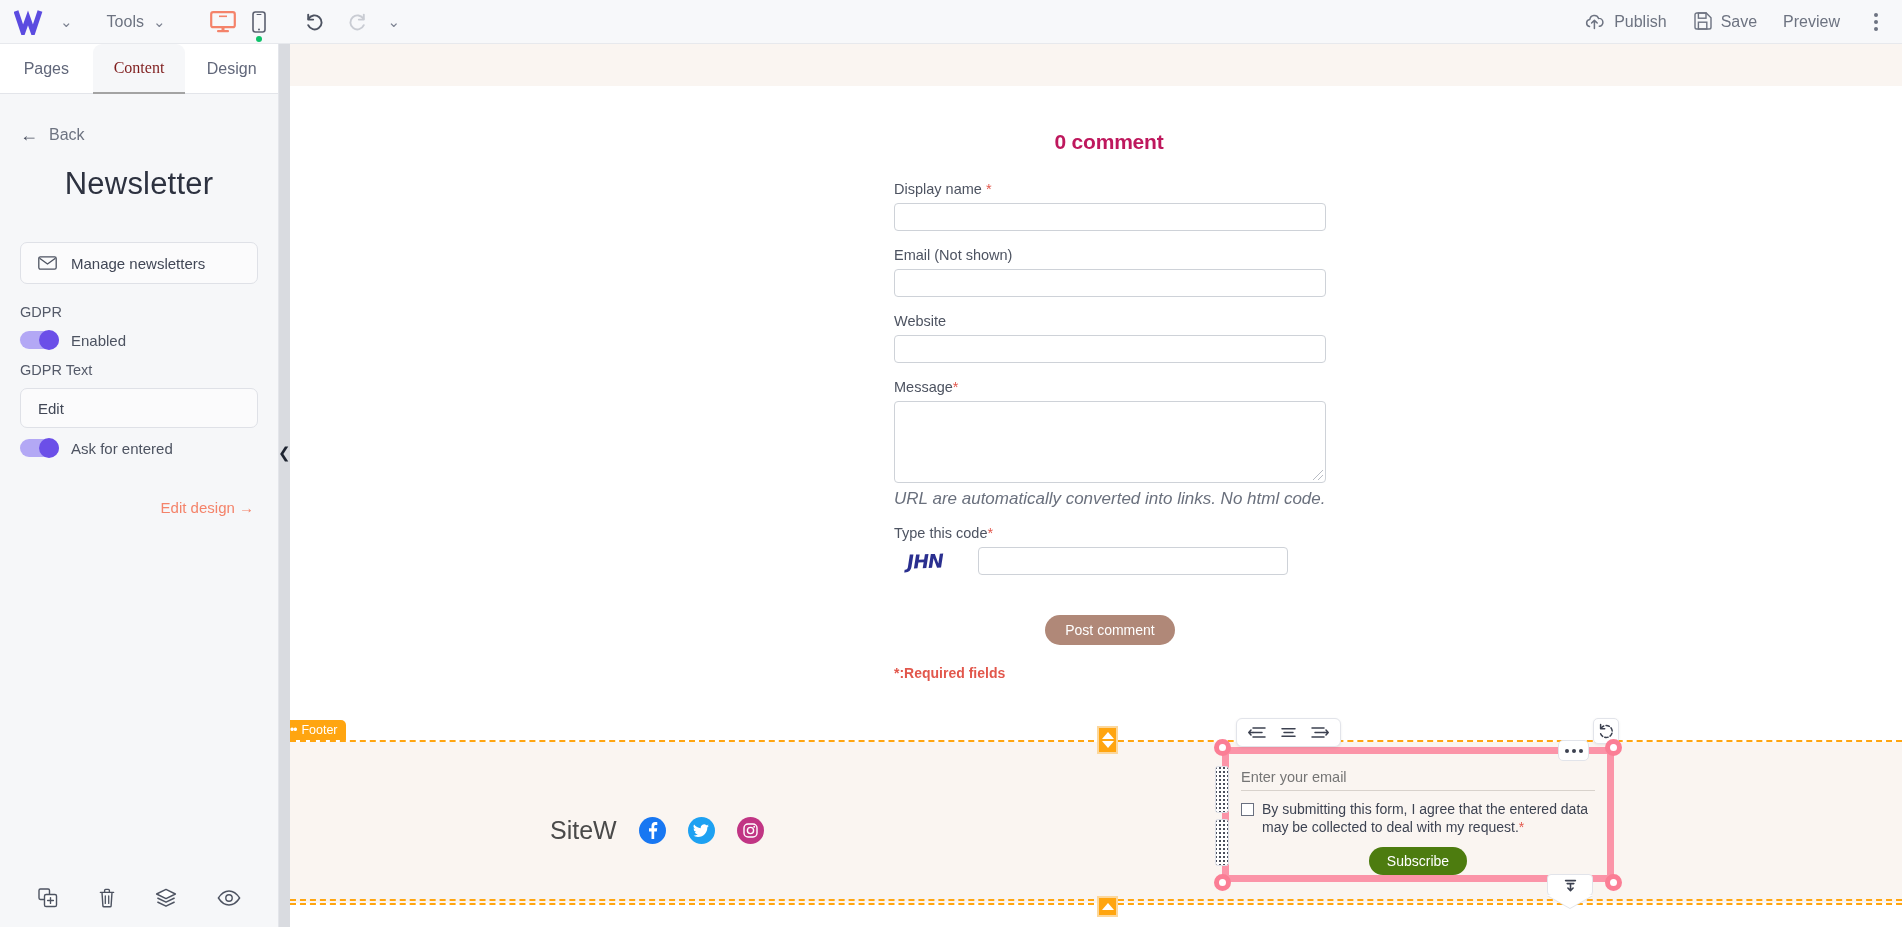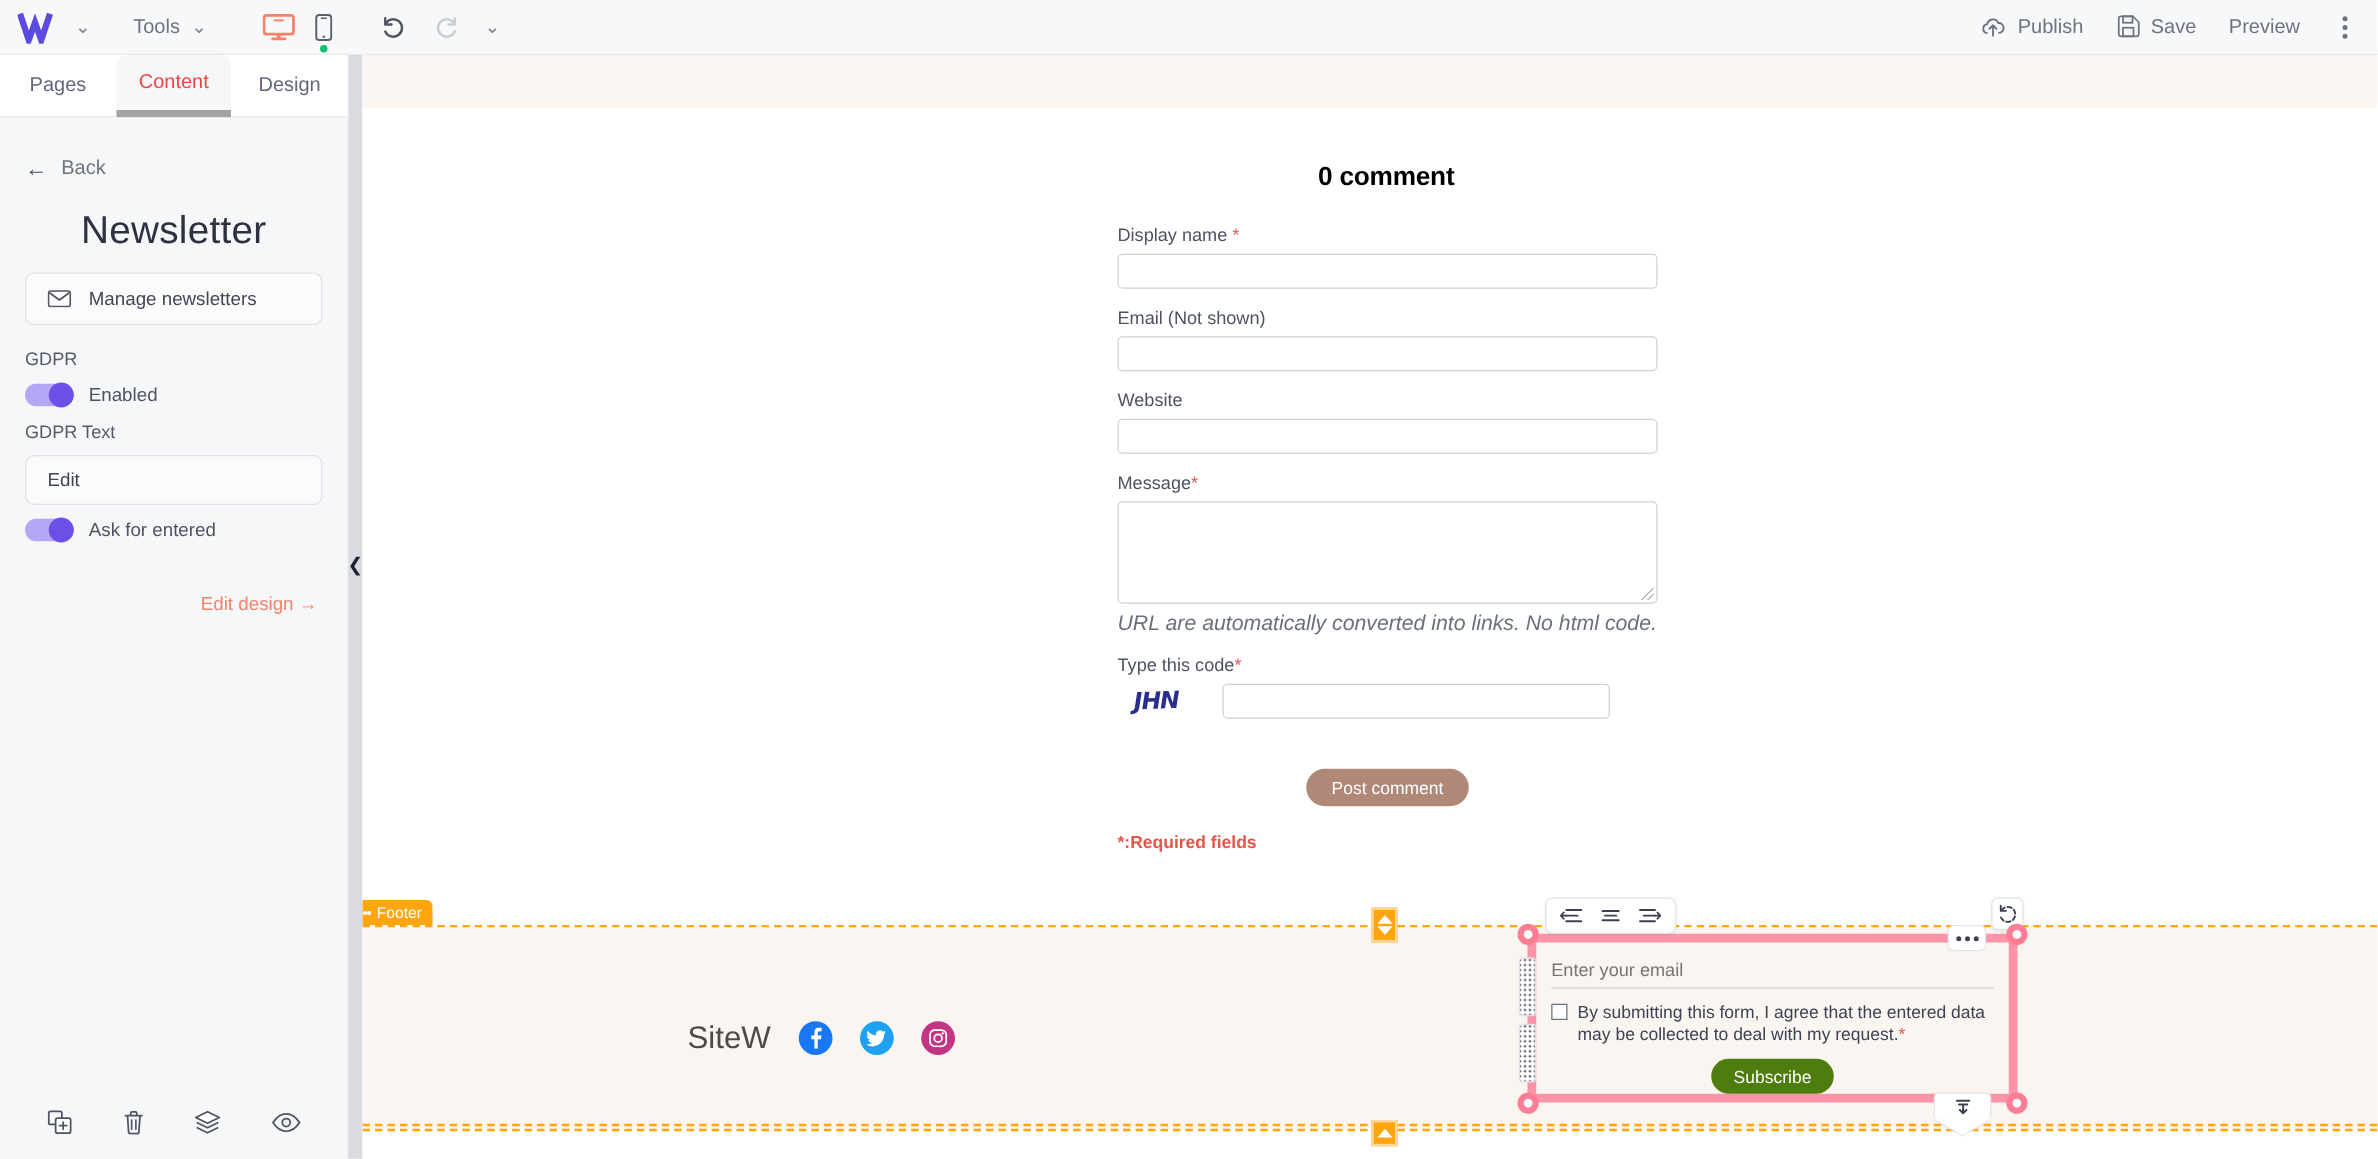--- a/index.html
+++ b/index.html
@@ -50,37 +50,37 @@
     position: absolute; top: 44px; left: 0; width: 279px; height: 883px;
     background: #f6f7f9; border-right: 1px solid #e3e5ea;
   }
   #tabs { display: flex; height: 50px; background: #ffffff; }
   .tab {
     flex: 1; display: flex; align-items: center; justify-content: center;
     font-size: 16px; color: #61677a; cursor: pointer;
     border-bottom: 1px solid #e3e5ea; background: #ffffff;
   }
   .tab.active {
-    color: #ef4444; background: #f6f7f9;
-    border-bottom: 6px solid #a3a3a3;
-    border-top-left-radius: 9px; border-top-right-radius: 9px;
+    color: #7f1d1d; background: #f6f7f9;
+    border-bottom: 2px solid #a3a3a3;
+    border-top-left-radius: 9px; border-top-right-radius: 9px; font-family: Liberation Serif, serif;
   }
   #panel { padding: 0 20px; }
   .back-row {
     display: flex; align-items: center; gap: 11px;
     margin-top: 32px; cursor: pointer;
   }
   .back-row .arr { font-size: 18px; color: #4b5161; line-height: 1; }
   .back-row .txt { font-size: 16px; color: #6d7381; }
   #panel-title {
     text-align: center; font-size: 31px; color: #2d3240;
     font-weight: 400; margin-top: 22px; letter-spacing: .2px;
   }
   .outline-btn {
-    margin-top: 16px; height: 42px; width: 100%;
+    margin-top: 40px; height: 42px; width: 100%;
     border: 1px solid #dfe1e7; border-radius: 7px; background: #fbfbfc;
     display: flex; align-items: center; gap: 14px; padding-left: 17px;
     font-size: 15px; color: #414756; cursor: pointer;
   }
   .field-label { margin-top: 20px; font-size: 14.5px; color: #545a69; }
   .toggle-row { display: flex; align-items: center; gap: 12px; margin-top: 11px; }
   .toggle {
     width: 39px; height: 18px; border-radius: 10px;
     background: #b3a8f5; position: relative; cursor: pointer; flex: none;
   }
@@ -120,21 +120,21 @@
   
   #canvas {
     position: absolute; top: 44px; left: 290px;
     width: 1612px; height: 883px; background: #ffffff; overflow: hidden;
   }
   #cream-strip { height: 42px; background: #faf5f1; }
 
   #comment-area { position: relative; }
   #comment-title {
     text-align: center; font-size: 21px; font-weight: bold;
-    color: #000000; margin-top: 44px; letter-spacing: -.2px; padding-left: 26px;
+    color: #be185d; margin-top: 44px; letter-spacing: -.2px; padding-left: 26px;
   }
   #form { width: 432px; margin: 0 auto; margin-top: 27px; position: relative; left: 14px; }
   .f-label { font-size: 14.5px; color: #4d5361; margin-bottom: 6px; }
   .req { color: #e2574c; }
   .f-input {
     width: 100%; height: 28px; border: 1px solid #ced2d8;
     border-radius: 4px; background: #ffffff; margin-bottom: 16px;
   }
   .f-textarea {
     width: 100%; height: 82px; border: 1px solid #ced2d8;

